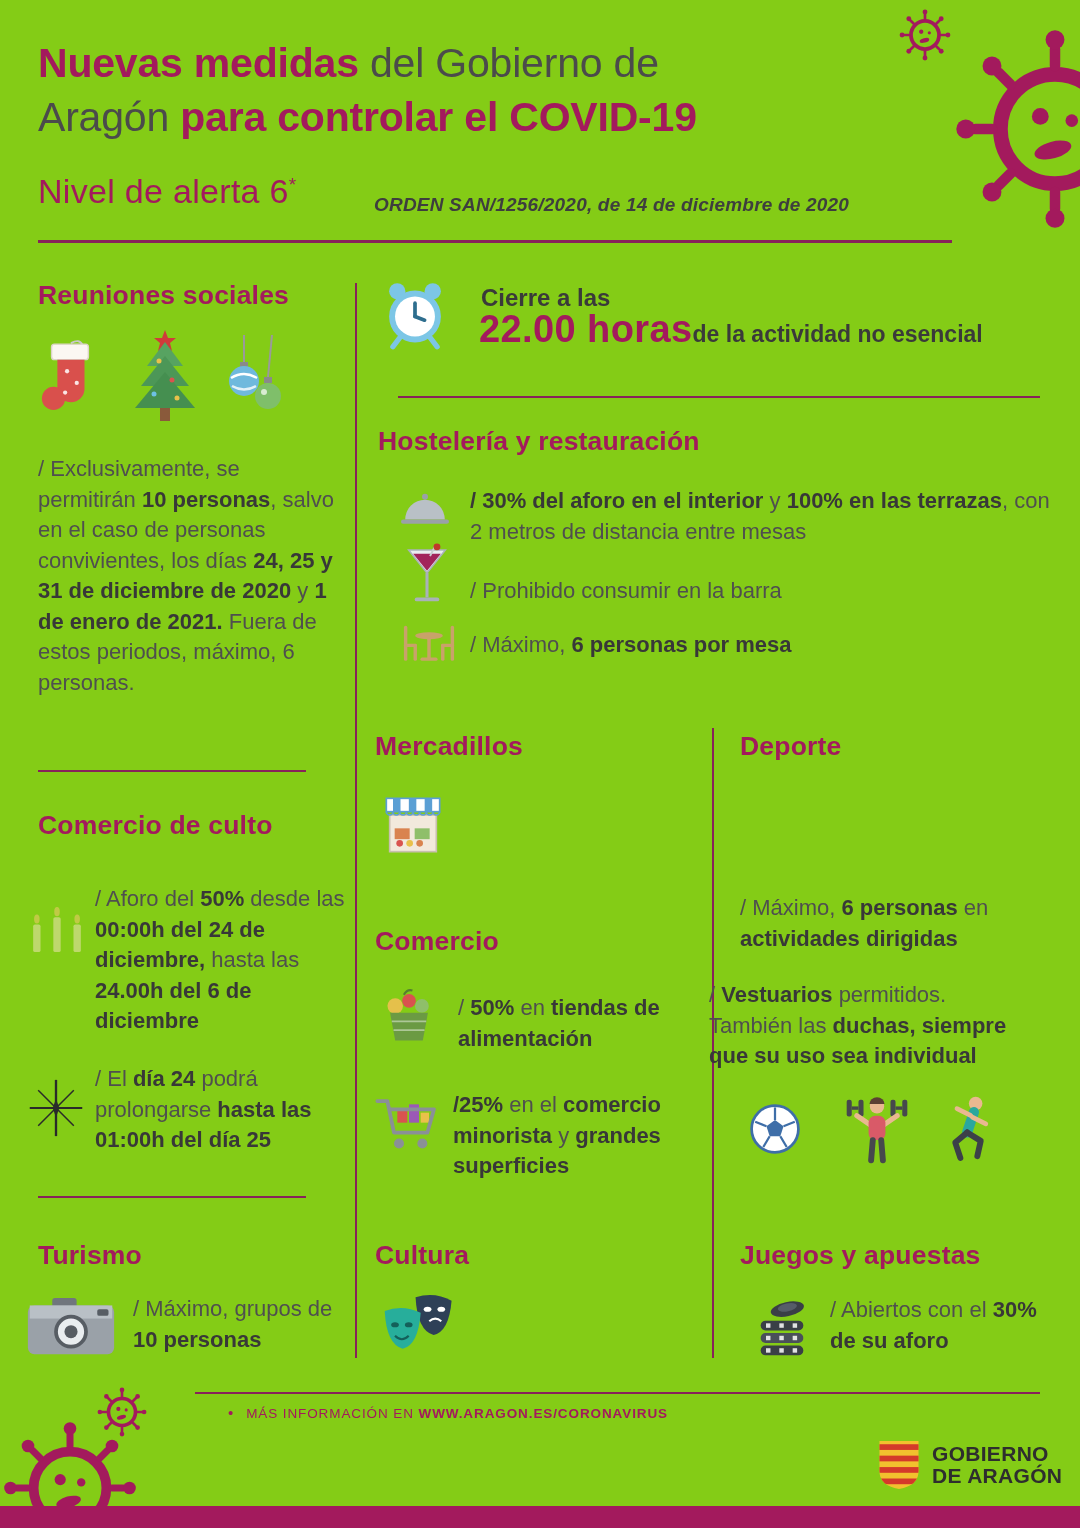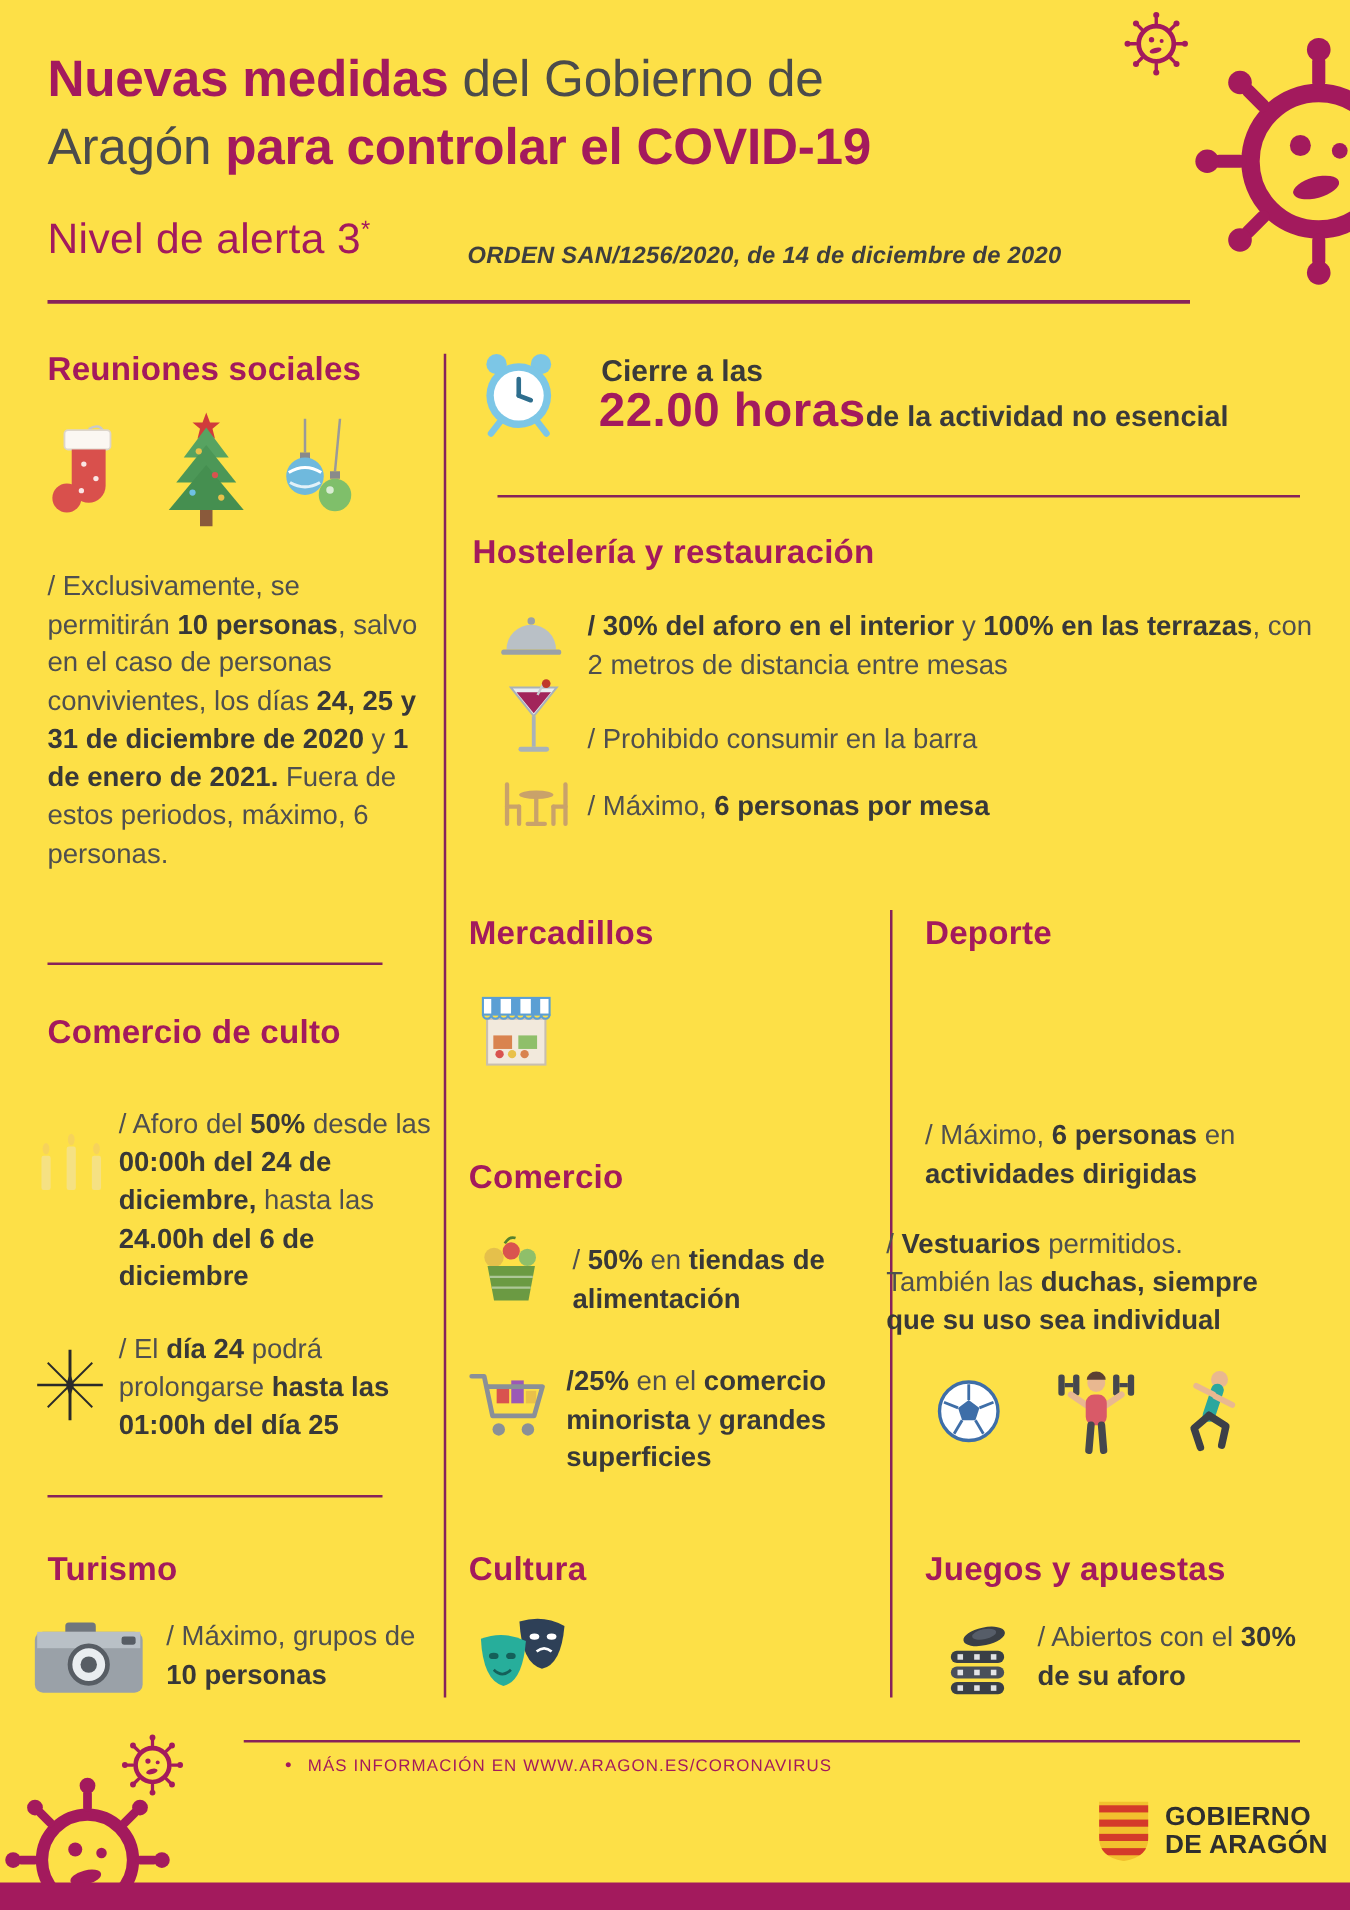--- a/index.html
+++ b/index.html
@@ -1,37 +1,37 @@
 <!DOCTYPE html>
 <html style="--accent: #A31A5D; --rule: #87235A; --text-dark: #383838;"><head>
 <meta charset="utf-8">
 <style>
   * { margin:0; padding:0; box-sizing:border-box; }
   html,body { background:#e9e9e9; }
   .page {
     position:relative; width:1080px; height:1528px; margin:0 auto;
-    background:#fde047; overflow:hidden;
+    background:#84cc16; overflow:hidden;
     font-family:"Liberation Sans", sans-serif; color:#4f4f4f;
   }
   .abs { position:absolute; }
   .title { font-size:41px; line-height:54px; color:#4b4b4b; font-weight:400; white-space:pre-wrap; letter-spacing:-.2px; }
   .title .b { color:var(--accent); font-weight:700; }
   .alert-level { font-size:34px; color:var(--accent); font-weight:400; letter-spacing:.3px; }
   .alert-level sup { font-size:19px; }
   .order-ref { font-size:19px; font-style:italic; font-weight:700; color:#3e3e3e; letter-spacing:.2px; }
   .sec-title { font-size:26.5px; font-weight:700; color:var(--accent); letter-spacing:.2px; }
   .txt { font-size:22px; line-height:1.39; color:#4f4f4f; }
   .txt .b { font-weight:700; color:#383838; }
   .rule { background:var(--rule); }
   .curfew-intro { font-size:24px; font-weight:700; color:#3a3a3a; }
   .curfew-line { display:flex; align-items:baseline; white-space:nowrap; }
   .curfew-time { font-size:38px; font-weight:700; color:var(--accent); letter-spacing:.4px; }
   .curfew-scope { font-size:23px; font-weight:700; color:#3a3a3a; }
   .info-line { font-size:13.5px; letter-spacing:.9px; color:var(--accent); white-space:nowrap; }
-  .info-line .url { font-weight:400; }
+  .info-line .url { font-weight:700; }
   .info-line .bullet { margin-right:12px; font-size:15px; }
   .logo { display:flex; align-items:center; gap:10px; }
   .logo-text { font-size:21px; font-weight:700; color:#2e2e2e; line-height:22px; letter-spacing:.3px; }
   svg.deco { display:block; }
 </style>
 </head>
 <body>
 
 <div class="page">
 
@@ -281,21 +281,21 @@
           <rect x="0" y="39" width="44" height="5.5" fill="#D43A2A"></rect>
         </g>
       </symbol>
     </defs>
   </svg>
 
   <h1 class="abs title" style="left:38px;top:36px;width:860px"><span class="b">Nuevas medidas</span><span> del Gobierno de
 Aragón </span><span class="b">para controlar el COVID-19</span></h1>
 
   <div class="abs alert-level" style="left:38px;top:172px">
-    <span>Nivel de alerta 3</span><sup>*</sup>
+    <span>Nivel de alerta 6</span><sup>*</sup>
   </div>
   <div class="abs order-ref" style="left:374px;top:194px">ORDEN SAN/1256/2020, de 14 de diciembre de 2020</div>
 
   <div class="abs rule" style="left:38px;top:240px;width:914px;height:3px"></div>
 
   <svg class="abs deco" style="left:898px;top:8px;width:54px;height:54px;color:var(--accent)">
       <use href="#sym-virus"></use>
     </svg>
   <svg class="abs deco" style="left:950px;top:24px;width:210px;height:210px;color:var(--accent)">
       <use href="#sym-virus"></use>

